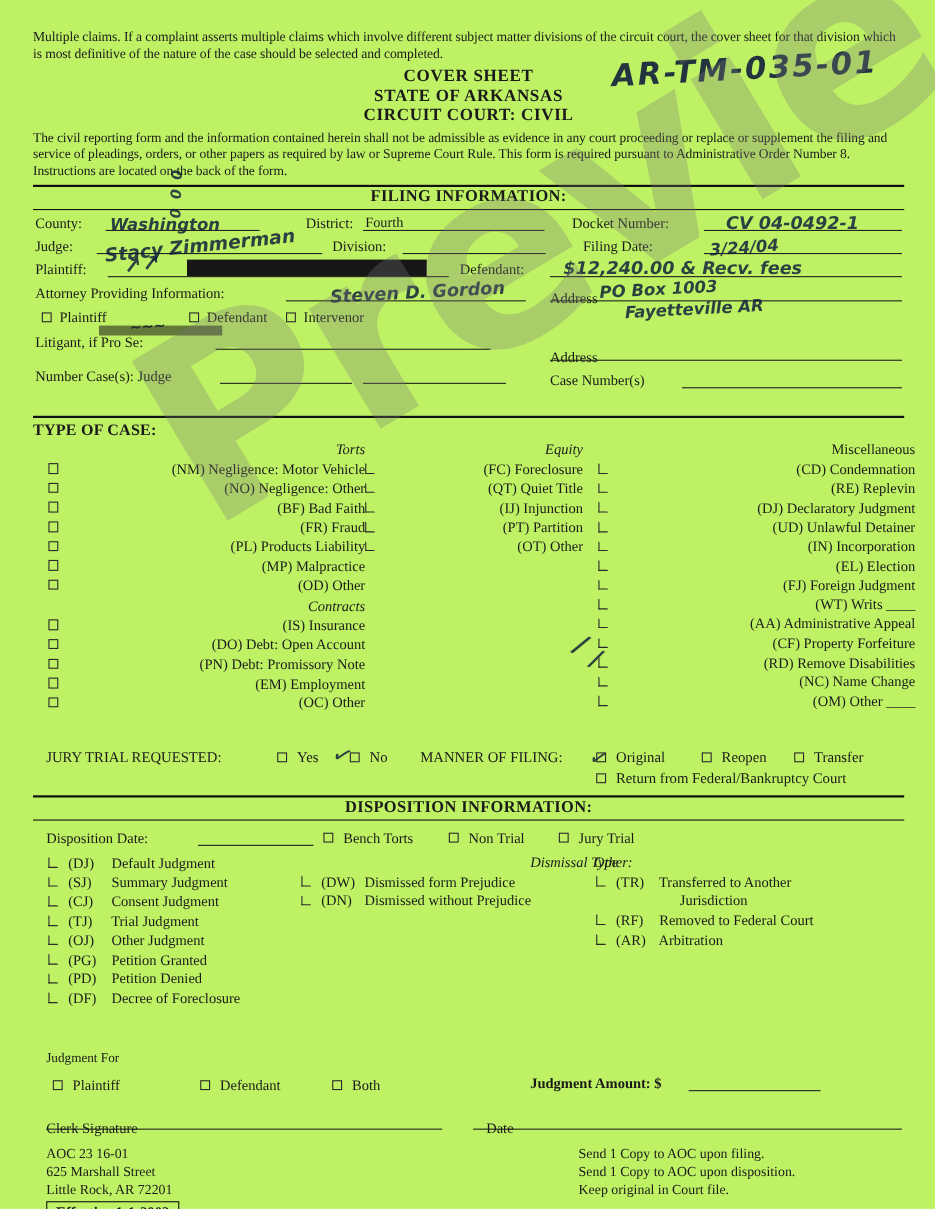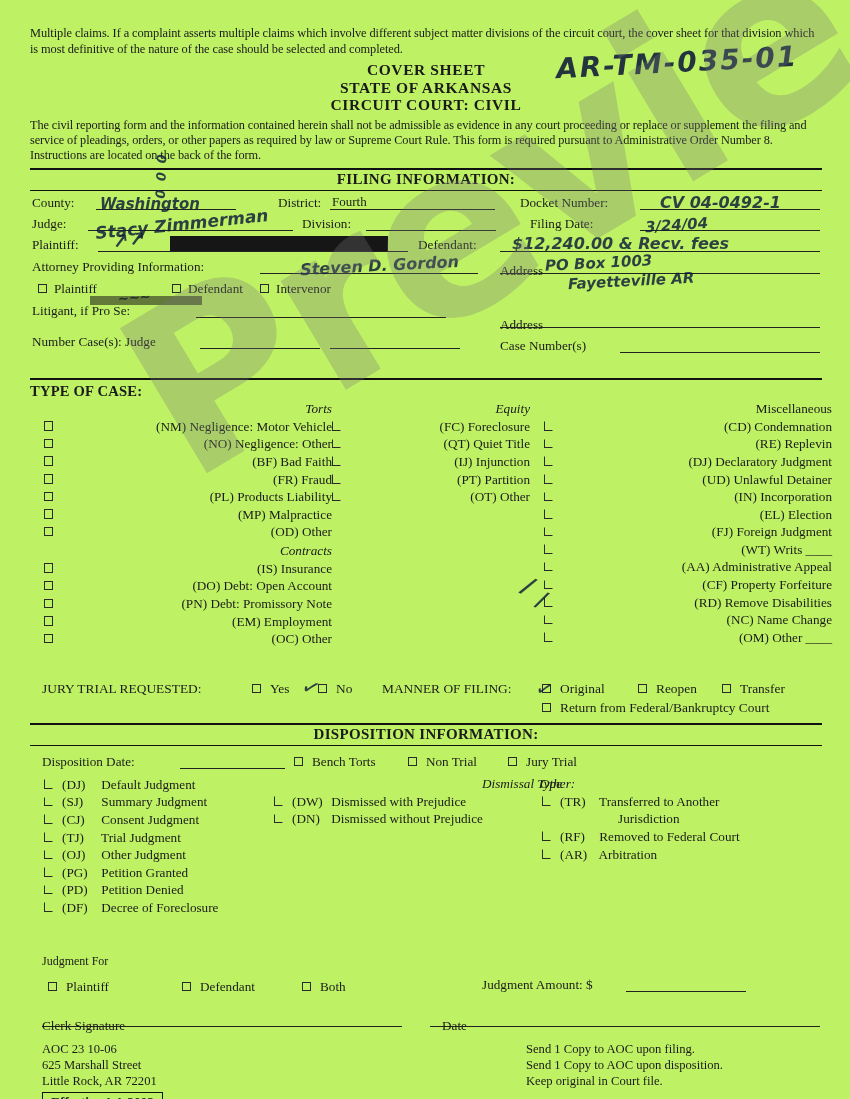--- a/index.html
+++ b/index.html
@@ -358,48 +358,48 @@
         <div class="opt"><span class="box frag"></span><span class="code">(CJ)</span> <span>Consent Judgment</span></div>
         <div class="opt"><span class="box frag"></span><span class="code">(TJ)</span> <span>Trial Judgment</span></div>
         <div class="opt"><span class="box frag"></span><span class="code">(OJ)</span> <span>Other Judgment</span></div>
         <div class="opt"><span class="box frag"></span><span class="code">(PG)</span> <span>Petition Granted</span></div>
         <div class="opt"><span class="box frag"></span><span class="code">(PD)</span> <span>Petition Denied</span></div>
         <div class="opt"><span class="box frag"></span><span class="code">(DF)</span> <span>Decree of Foreclosure</span></div>
       </div>
 
       <div style="position:absolute; left:242px; top:30px; width:290px;">
         <div class="col-h" style="text-align:right;">Dismissal Type</div>
-        <div class="opt"><span class="box frag"></span><span class="code">(DW)</span> <span>Dismissed with Prejudice</span></div>
+        <div class="opt"><span class="box frag"></span><span class="code">(DW)</span> <span>Dismissed form Prejudice</span></div>
         <div class="opt"><span class="box frag"></span><span class="code">(DN)</span> <span>Dismissed without Prejudice</span></div>
       </div>
 
       <div style="position:absolute; left:510px; top:30px; width:290px;">
         <div class="col-h">Other:</div>
         <div class="opt"><span class="box frag"></span><span class="code">(TR)</span> <span>Transferred to Another</span></div>
         <div class="opt" style="padding-left:78px;"><span>Jurisdiction</span></div>
         <div class="opt"><span class="box frag"></span><span class="code">(RF)</span> <span>Removed to Federal Court</span></div>
         <div class="opt"><span class="box frag"></span><span class="code">(AR)</span> <span>Arbitration</span></div>
       </div>
 
       <span class="fld" style="left:12px; top:208px; font-size:12px;">Judgment For</span>
       <span class="fld" style="left:18px; top:233px; padding-left:18px;"><span class="box" style="left:0; top:3px;"></span><span>Plaintiff</span></span>
       <span class="fld" style="left:152px; top:233px; padding-left:18px;"><span class="box" style="left:0; top:3px;"></span><span>Defendant</span></span>
       <span class="fld" style="left:272px; top:233px; padding-left:18px;"><span class="box" style="left:0; top:3px;"></span><span>Both</span></span>
 
-      <span class="fld" style="left:452px; top:231px;">Judgment Amount: $</span>
+      <span class="fld" style="left:452px; top:231px;font-weight:bold;">Judgment Amount: $</span>
       <span class="fld ul" style="left:596px; top:231px; width:120px;"></span>
 
       <span class="fld ul" style="left:12px; top:266px; width:360px; border-bottom:1px solid #222;"></span>
       <span class="fld ul" style="left:400px; top:266px; width:390px; border-bottom:1px solid #222;"></span>
       <span class="fld" style="left:12px; top:272px;">Clerk Signature</span>
       <span class="fld" style="left:412px; top:272px;">Date</span>
     </div>
 
     <div class="footer" style="height:84px;">
-      <span class="fld" style="left:12px; top:2px;">AOC 23 10-06</span>
+      <span class="fld" style="left:12px; top:2px;">AOC 23 16-01</span>
       <span class="fld" style="left:12px; top:18px;">625 Marshall Street</span>
       <span class="fld" style="left:12px; top:34px;">Little Rock, AR 72201</span>
       <span class="fld" style="left:12px; top:52px;"><span class="eff">Effective 1-1-2002</span></span>
 
       <span class="fld" style="left:496px; top:2px;">Send 1 Copy to AOC upon filing.</span>
       <span class="fld" style="left:496px; top:18px;">Send 1 Copy to AOC upon disposition.</span>
       <span class="fld" style="left:496px; top:34px;">Keep original in Court file.</span>
     </div>
 
   </div>

